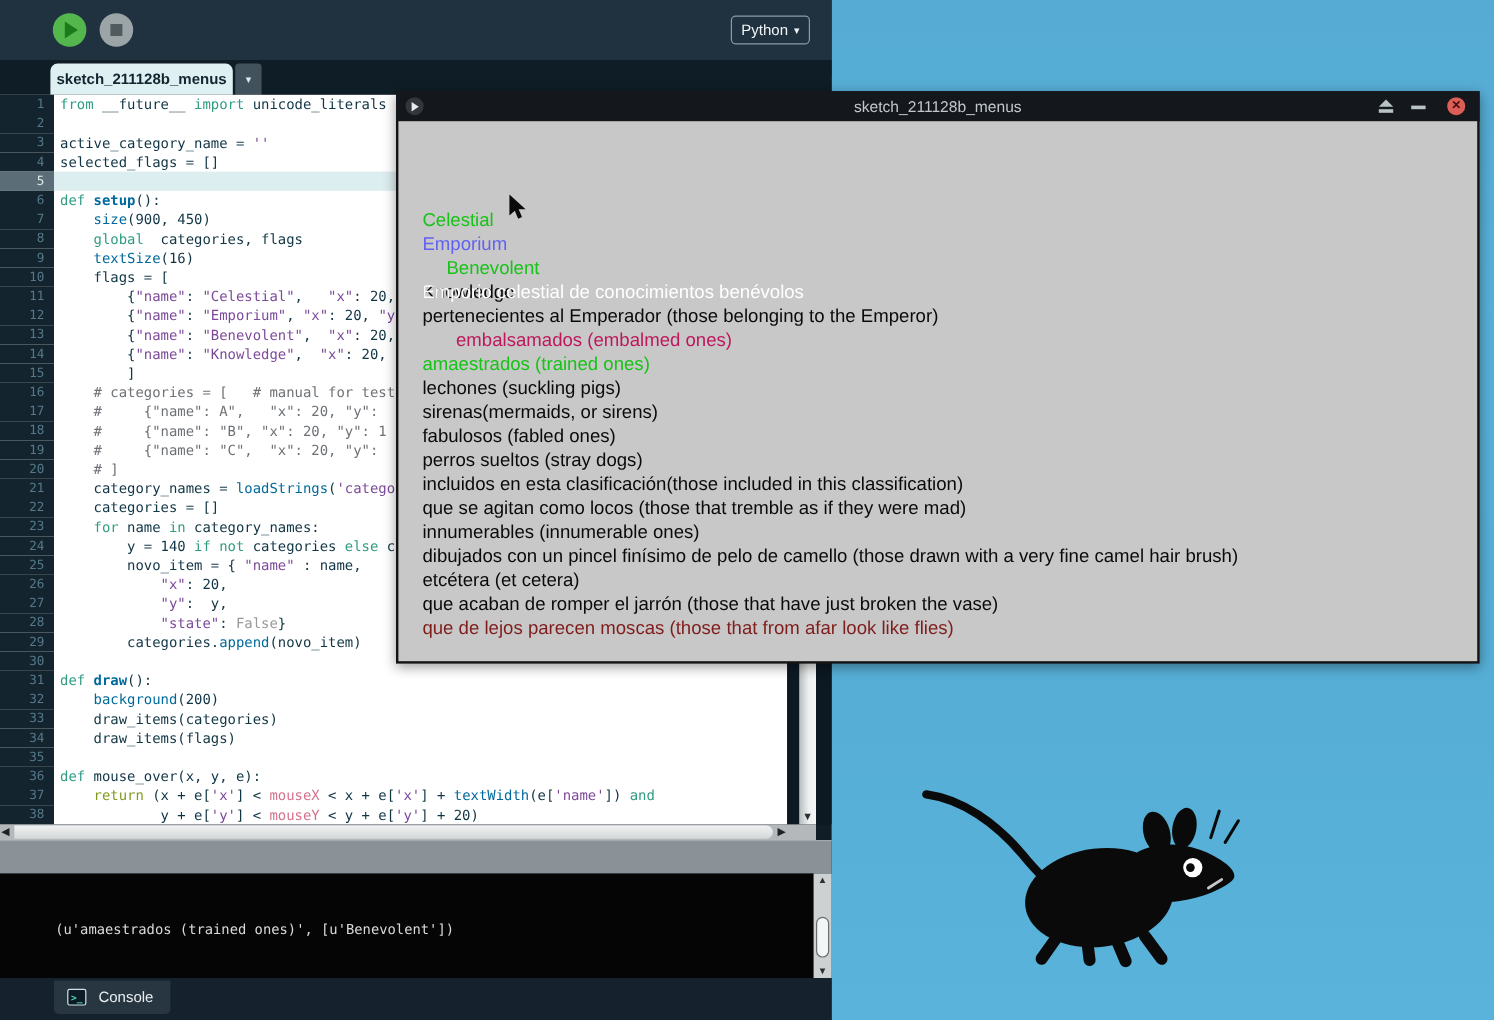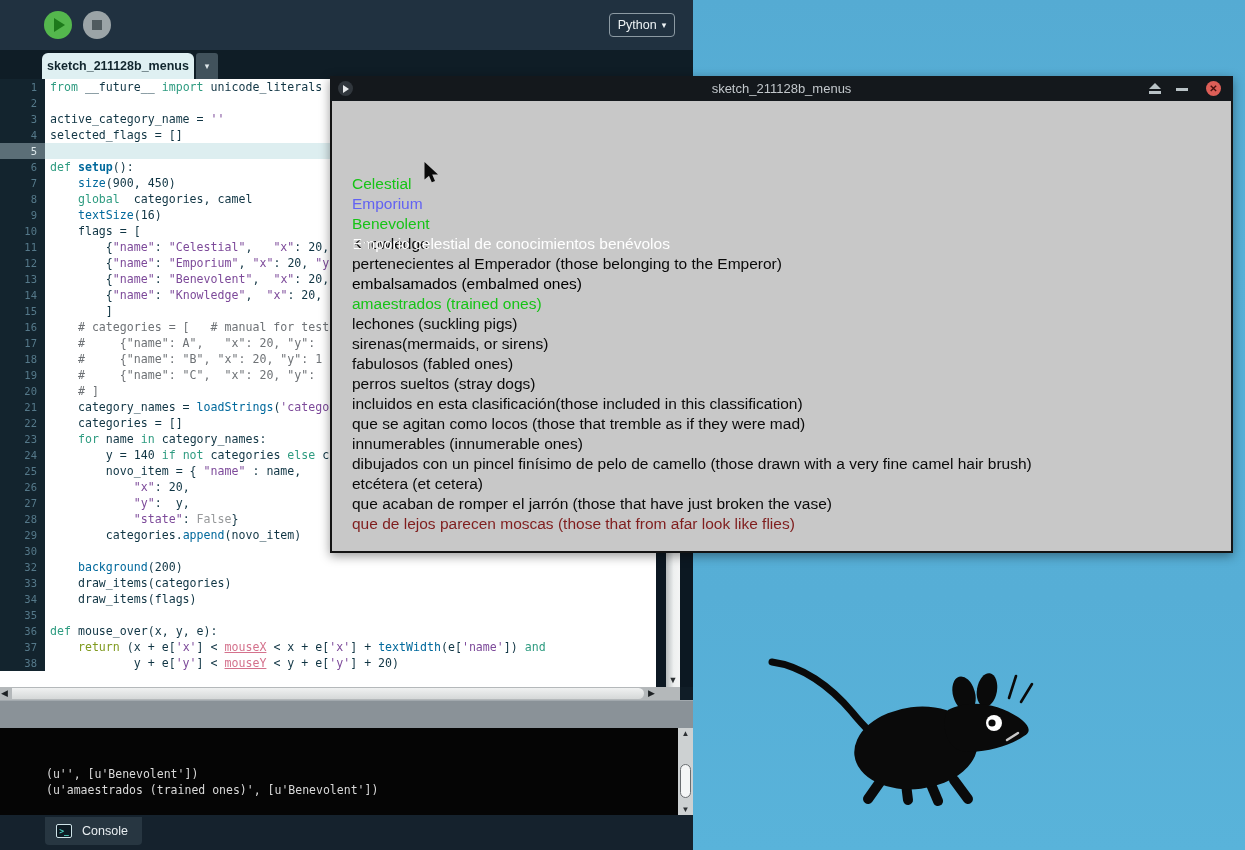--- a/index.html
+++ b/index.html
@@ -36,21 +36,21 @@
   .cl .ln { width:45px; background:#13242e; color:#55798a; font-size:10.5px; text-align:right;
     padding-right:8px; flex:none; }
   .cl .ct { flex:1; padding-left:5px; color:#103544; overflow:hidden; }
   .cl.active .ln { background:#5b6e77; color:#dde8eb; }
   .cl.active .ct { background:#ddeef0; }
   .kw  { color:#2f9c81; }
   .fn  { color:#00699c; font-weight:bold;margin-top:12px; }
   .bi  { color:#00699c; }
   .str { color:#7d4a9a; }
   .com { color:#6e7276; }
-  .var { color:#d4718c; text-decoration:underline; }
+  .var { color:#d4718c; }
   .ret { color:#7f9a1e; }
   .fal { color:#97999b; }
   .pl  { color:#103544; }
 
   #v-strip1 { left:656px; top:79px; width:10px; height:608px; background:#0c1822; }
   #v-scroll { left:666px; top:79px; width:14px; height:608px;
     background:linear-gradient(90deg,#b6bbbd 0%,#eef0f0 55%,#f4f5f5 100%); }
   #v-scroll .arrow { position:absolute; bottom:2px; left:0; width:14px; text-align:center;
     color:#2c3033; font-size:9px; }
   #v-strip2 { left:680px; top:79px; width:13px; height:608px; background:#0c1822; }
@@ -156,21 +156,21 @@
 
   <div id="editor" class="abs">
     <div>
         <div class="cl"><span class="ln">1</span><span class="ct"><span class="kw">from</span><span class="pl"> __future__ </span><span class="kw">import</span><span class="pl"> unicode_literals</span></span></div>
         <div class="cl"><span class="ln">2</span><span class="ct"></span></div>
         <div class="cl"><span class="ln">3</span><span class="ct"><span class="pl">active_category_name = </span><span class="str">''</span></span></div>
         <div class="cl"><span class="ln">4</span><span class="ct"><span class="pl">selected_flags = []</span></span></div>
         <div class="cl active"><span class="ln">5</span><span class="ct"></span></div>
         <div class="cl"><span class="ln">6</span><span class="ct"><span class="kw">def</span><span class="pl"> </span><span class="fn">setup</span><span class="pl">():</span></span></div>
         <div class="cl"><span class="ln">7</span><span class="ct"><span class="pl">    </span><span class="bi">size</span><span class="pl">(900, 450)</span></span></div>
-        <div class="cl"><span class="ln">8</span><span class="ct"><span class="pl">    </span><span class="kw">global</span><span class="pl">  categories, camel</span></span></div>
+        <div class="cl"><span class="ln">8</span><span class="ct"><span class="pl">    </span><span class="kw">global</span><span class="pl">  categories, flags</span></span></div>
         <div class="cl"><span class="ln">9</span><span class="ct"><span class="pl">    </span><span class="bi">textSize</span><span class="pl">(16)</span></span></div>
         <div class="cl"><span class="ln">10</span><span class="ct"><span class="pl">    flags = [</span></span></div>
         <div class="cl"><span class="ln">11</span><span class="ct"><span class="pl">        {</span><span class="str">"name"</span><span class="pl">: </span><span class="str">"Celestial"</span><span class="pl">,   </span><span class="str">"x"</span><span class="pl">: 20,</span></span></div>
         <div class="cl"><span class="ln">12</span><span class="ct"><span class="pl">        {</span><span class="str">"name"</span><span class="pl">: </span><span class="str">"Emporium"</span><span class="pl">, </span><span class="str">"x"</span><span class="pl">: 20, </span><span class="str">"y</span></span></div>
         <div class="cl"><span class="ln">13</span><span class="ct"><span class="pl">        {</span><span class="str">"name"</span><span class="pl">: </span><span class="str">"Benevolent"</span><span class="pl">,  </span><span class="str">"x"</span><span class="pl">: 20,</span></span></div>
         <div class="cl"><span class="ln">14</span><span class="ct"><span class="pl">        {</span><span class="str">"name"</span><span class="pl">: </span><span class="str">"Knowledge"</span><span class="pl">,  </span><span class="str">"x"</span><span class="pl">: 20, </span></span></div>
         <div class="cl"><span class="ln">15</span><span class="ct"><span class="pl">        ]</span></span></div>
         <div class="cl"><span class="ln">16</span><span class="ct"><span class="com">    # categories = [   # manual for test</span></span></div>
         <div class="cl"><span class="ln">17</span><span class="ct"><span class="com">    #     {"name": A",   "x": 20, "y": </span></span></div>
         <div class="cl"><span class="ln">18</span><span class="ct"><span class="com">    #     {"name": "B", "x": 20, "y": 1</span></span></div>
@@ -179,20 +179,21 @@
         <div class="cl"><span class="ln">21</span><span class="ct"><span class="pl">    category_names = </span><span class="bi">loadStrings</span><span class="pl">(</span><span class="str">'catego</span></span></div>
         <div class="cl"><span class="ln">22</span><span class="ct"><span class="pl">    categories = []</span></span></div>
         <div class="cl"><span class="ln">23</span><span class="ct"><span class="pl">    </span><span class="kw">for</span><span class="pl"> name </span><span class="kw">in</span><span class="pl"> category_names:</span></span></div>
         <div class="cl"><span class="ln">24</span><span class="ct"><span class="pl">        y = 140 </span><span class="kw">if</span><span class="pl"> </span><span class="kw">not</span><span class="pl"> categories </span><span class="kw">else</span><span class="pl"> c</span></span></div>
         <div class="cl"><span class="ln">25</span><span class="ct"><span class="pl">        novo_item = { </span><span class="str">"name"</span><span class="pl"> : name,</span></span></div>
         <div class="cl"><span class="ln">26</span><span class="ct"><span class="pl">            </span><span class="str">"x"</span><span class="pl">: 20,</span></span></div>
         <div class="cl"><span class="ln">27</span><span class="ct"><span class="pl">            </span><span class="str">"y"</span><span class="pl">:  y,</span></span></div>
         <div class="cl"><span class="ln">28</span><span class="ct"><span class="pl">            </span><span class="str">"state"</span><span class="pl">: </span><span class="fal">False</span><span class="pl">}</span></span></div>
         <div class="cl"><span class="ln">29</span><span class="ct"><span class="pl">        categories.</span><span class="bi">append</span><span class="pl">(novo_item)</span></span></div>
         <div class="cl"><span class="ln">30</span><span class="ct"></span></div>
+        <div class="cl"><span class="ln">31</span><span class="ct"><span class="kw">def</span><span class="pl"> </span><span class="fn">draw</span><span class="pl">():</span></span></div>
         <div class="cl"><span class="ln">32</span><span class="ct"><span class="pl">    </span><span class="bi">background</span><span class="pl">(200)</span></span></div>
         <div class="cl"><span class="ln">33</span><span class="ct"><span class="pl">    draw_items(categories)</span></span></div>
         <div class="cl"><span class="ln">34</span><span class="ct"><span class="pl">    draw_items(flags)</span></span></div>
         <div class="cl"><span class="ln">35</span><span class="ct"></span></div>
         <div class="cl"><span class="ln">36</span><span class="ct"><span class="kw">def</span><span class="pl"> mouse_over(x, y, e):</span></span></div>
         <div class="cl"><span class="ln">37</span><span class="ct"><span class="pl">    </span><span class="ret">return</span><span class="pl"> (x + e[</span><span class="str">'x'</span><span class="pl">] &lt; </span><span class="var">mouseX</span><span class="pl"> &lt; x + e[</span><span class="str">'x'</span><span class="pl">] + </span><span class="bi">textWidth</span><span class="pl">(e[</span><span class="str">'name'</span><span class="pl">]) </span><span class="kw">and</span></span></div>
         <div class="cl"><span class="ln">38</span><span class="ct"><span class="pl">            y + e[</span><span class="str">'y'</span><span class="pl">] &lt; </span><span class="var">mouseY</span><span class="pl"> &lt; y + e[</span><span class="str">'y'</span><span class="pl">] + 20)</span></span></div>
       </div>
   </div>
   <div id="v-strip1" class="abs"></div>
@@ -206,21 +207,21 @@
     <div class="thumb"></div>
     <span class="ra">▶</span>
   </div>
 
   <div id="msgbar" class="abs">
     
     
   </div>
 
   <div id="console" class="abs">
-    <div id="console-lines"><div>(u'', [u'Benevolent'])</div><div>(u'amaestrados (trained ones)', [u'Benevolent'])</div></div>
+    <div id="console-lines"><div>(u'amaestrados (trained ones)', [u'Benevolent'])</div></div>
   </div>
   <div id="c-scroll" class="abs">
     <span class="ua">▲</span>
     <div class="thumb"></div>
     <span class="da">▼</span>
   </div>
 
   <div id="bottomstrip" class="abs">
     <div id="console-tab" class="abs">
       <span class="cicon">&gt;_</span>
@@ -239,27 +240,27 @@
         <span class="t"></span>
         <span class="b"></span>
       </div>
     <div id="sk-min" class="abs"></div>
     <div id="sk-close" class="abs">✕</div>
   </div>
   <div id="sk-content" class="abs">
     <div id="sk-flags">
         <div class="sk-item" style="color: rgb(22, 195, 22); margin-top: 40px;">Celestial</div>
         <div class="sk-item" style="color: rgb(98, 98, 242);">Emporium</div>
-        <div class="sk-item" style="color: rgb(22, 195, 22);">Benevolent</div>
+        <div class="sk-item" style="color: rgb(22, 195, 22); margin-left: 20px;">Benevolent</div>
         <div class="sk-item" style="color: rgb(10, 10, 10);">Knowledge</div>
       </div>
     <div id="sk-cats">
         <div class="sk-item" style="color: rgb(255, 255, 255);">Emporio celestial de conocimientos benévolos</div>
         <div class="sk-item" style="color: rgb(10, 10, 10);">pertenecientes al Emperador (those belonging to the Emperor)</div>
-        <div class="sk-item" style="color: #000000;">embalsamados (embalmed ones)</div>
+        <div class="sk-item" style="color: #be185d; margin-left: 28px;">embalsamados (embalmed ones)</div>
         <div class="sk-item" style="color: rgb(22, 195, 22);">amaestrados (trained ones)</div>
         <div class="sk-item" style="color: rgb(10, 10, 10);">lechones (suckling pigs)</div>
         <div class="sk-item" style="color: rgb(10, 10, 10);">sirenas(mermaids, or sirens)</div>
         <div class="sk-item" style="color: rgb(10, 10, 10);">fabulosos (fabled ones)</div>
         <div class="sk-item" style="color: rgb(10, 10, 10);">perros sueltos (stray dogs)</div>
         <div class="sk-item" style="color: rgb(10, 10, 10);">incluidos en esta clasificación(those included in this classification)</div>
         <div class="sk-item" style="color: rgb(10, 10, 10);">que se agitan como locos (those that tremble as if they were mad)</div>
         <div class="sk-item" style="color: rgb(10, 10, 10);">innumerables (innumerable ones)</div>
         <div class="sk-item" style="color: rgb(10, 10, 10);">dibujados con un pincel finísimo de pelo de camello (those drawn with a very fine camel hair brush)</div>
         <div class="sk-item" style="color: rgb(10, 10, 10);">etcétera (et cetera)</div>

